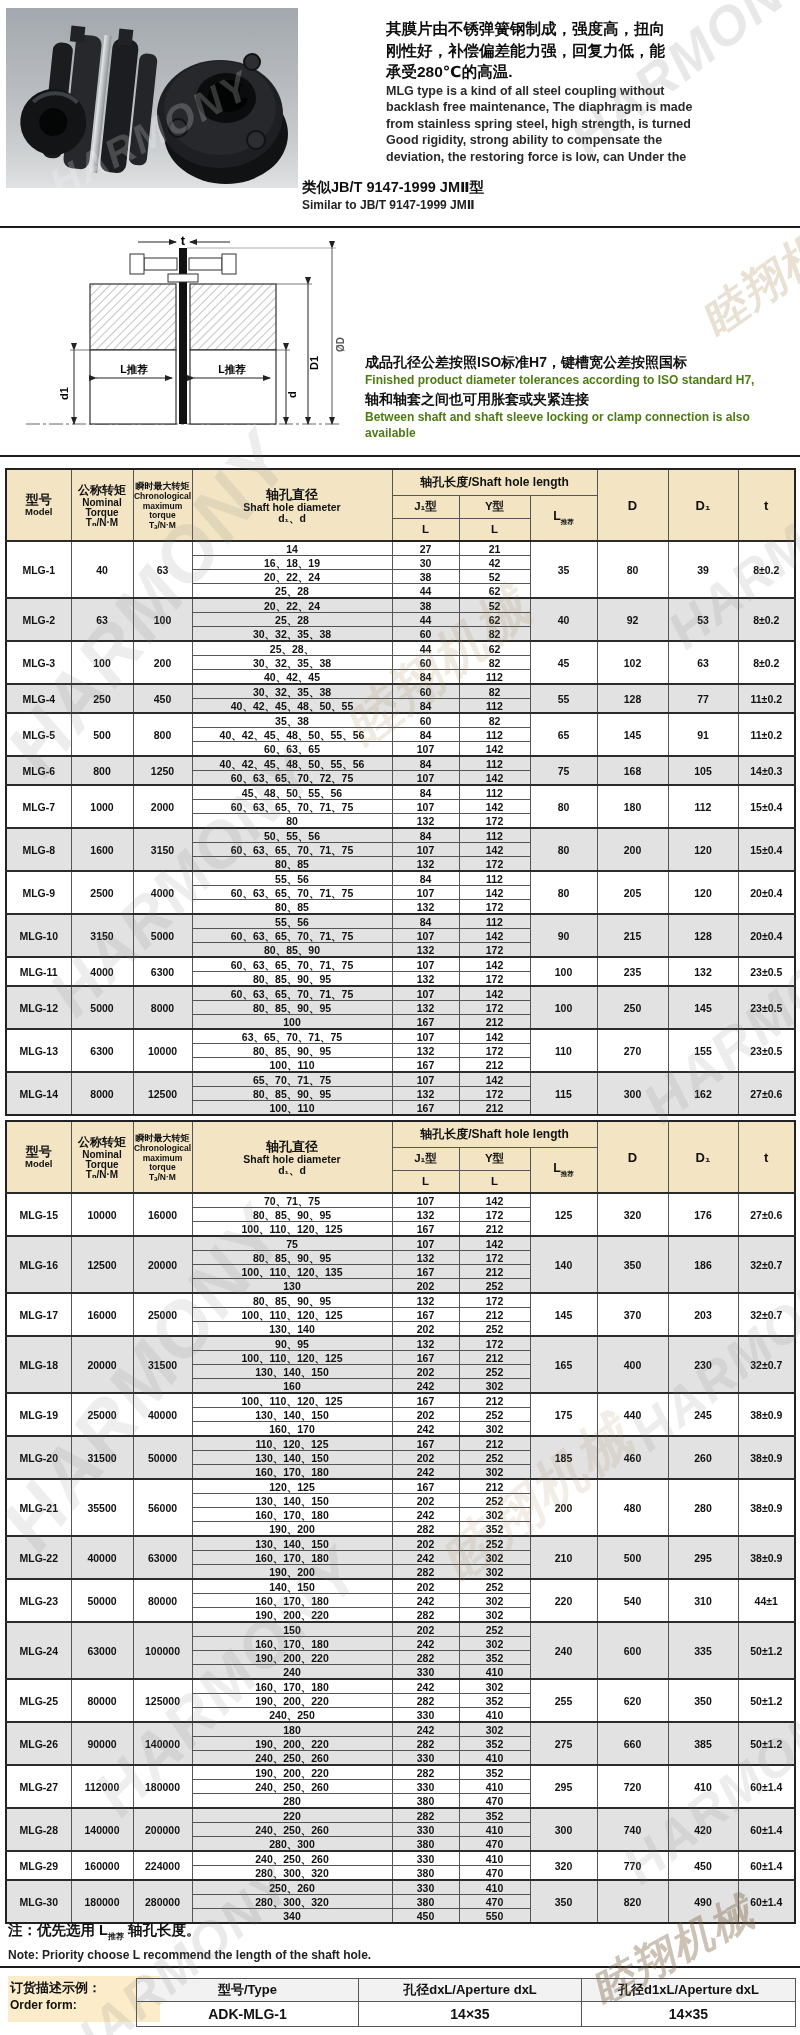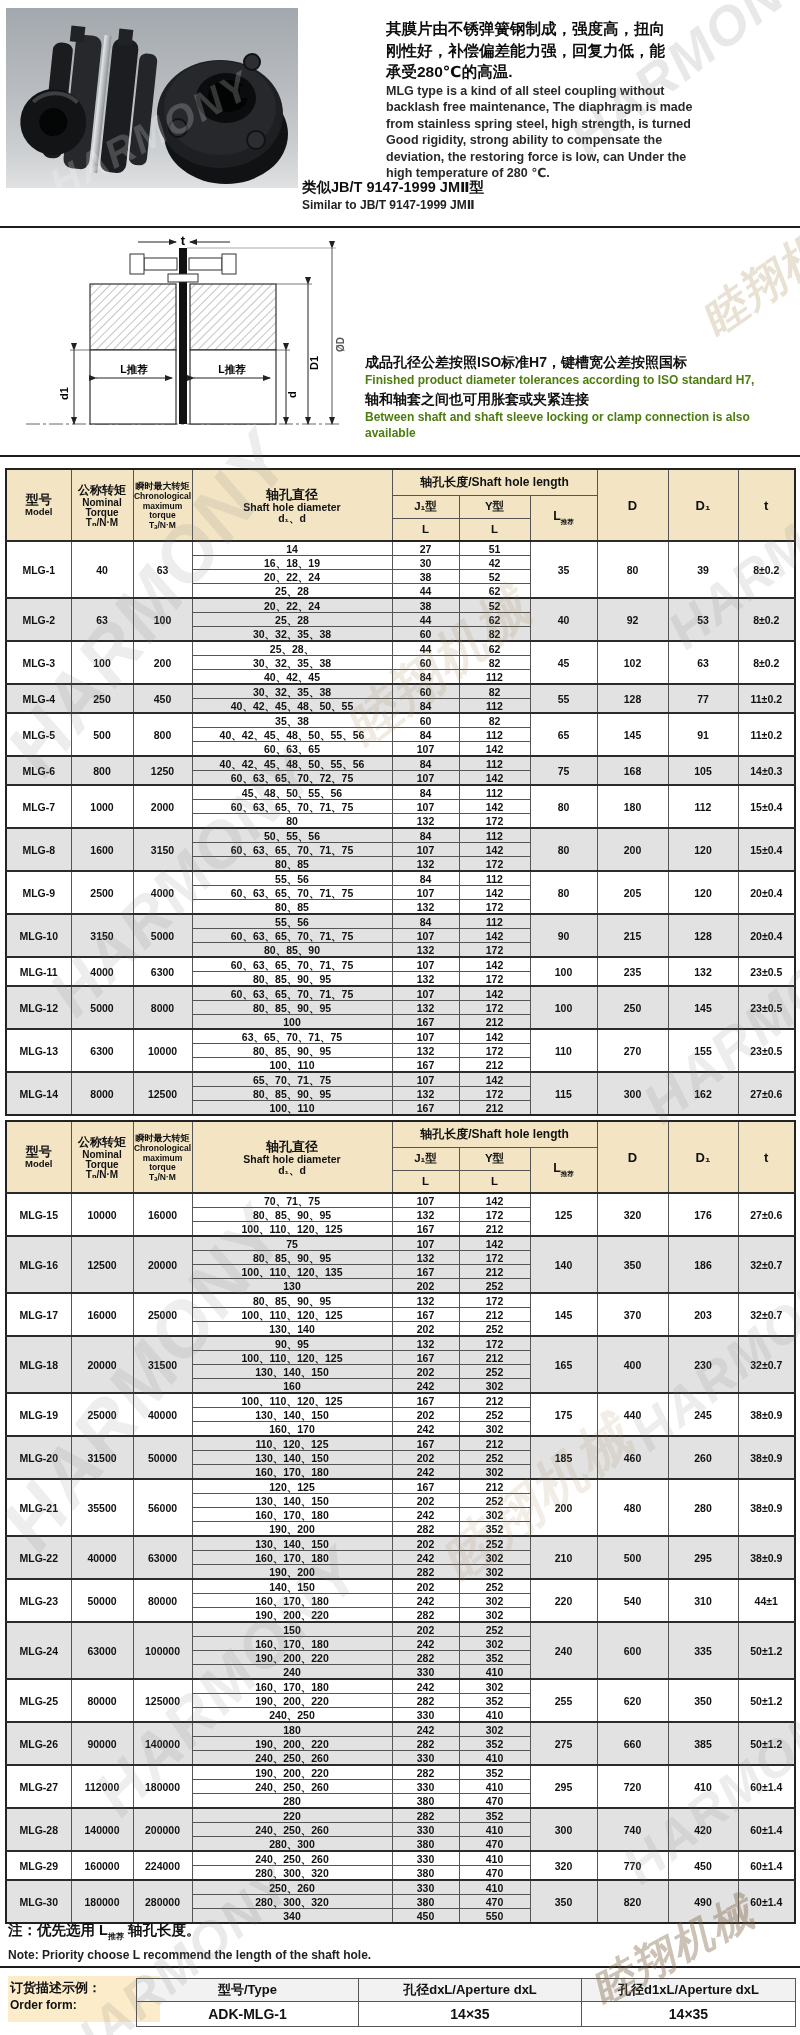--- a/index.html
+++ b/index.html
@@ -120,21 +120,20 @@
 
 <div class="abs" id="intro">
   <div class="zh-line">其膜片由不锈弹簧钢制成，强度高，扭向</div>
   <div class="zh-line">刚性好，补偿偏差能力强，回复力低，能</div>
   <div class="zh-line">承受280℃的高温.</div>
   <div class="en-line">MLG type is a kind of all steel coupling without</div>
   <div class="en-line">backlash free maintenance, The diaphragm is made</div>
   <div class="en-line">from stainless spring steel, high strength, is turned</div>
   <div class="en-line">Good rigidity, strong ability to compensate the</div>
   <div class="en-line">deviation, the restoring force is low, can Under the</div>
-  <div class="en-line">high temperature of 280 ℃.</div>
 </div>
 
 <div class="abs" id="similar">
   <div class="s-zh">类似JB/T 9147-1999 JMⅡ型</div>
   <div class="s-en">Similar to JB/T 9147-1999 JMⅡ</div>
 </div>
 
 <div class="hr" style="top:226px"></div>
 
 <div class="abs" id="diagram">
@@ -251,21 +250,21 @@
         <th class="jy">L</th>
       </tr>
     </thead>
     <tbody id="tb1">
         <tr class="gs">
           <td rowspan="4">MLG-1</td>
           <td rowspan="4">40</td>
           <td rowspan="4">63</td>
           <td>14</td>
           <td>27</td>
-          <td>51</td>
+          <td>21</td>
           <td rowspan="4">35</td>
           <td rowspan="4">80</td>
           <td rowspan="4">39</td>
           <td rowspan="4">8±0.2</td>
         </tr>
         <tr>
           <td>16、18、19</td>
           <td>30</td>
           <td>42</td>
         </tr>

